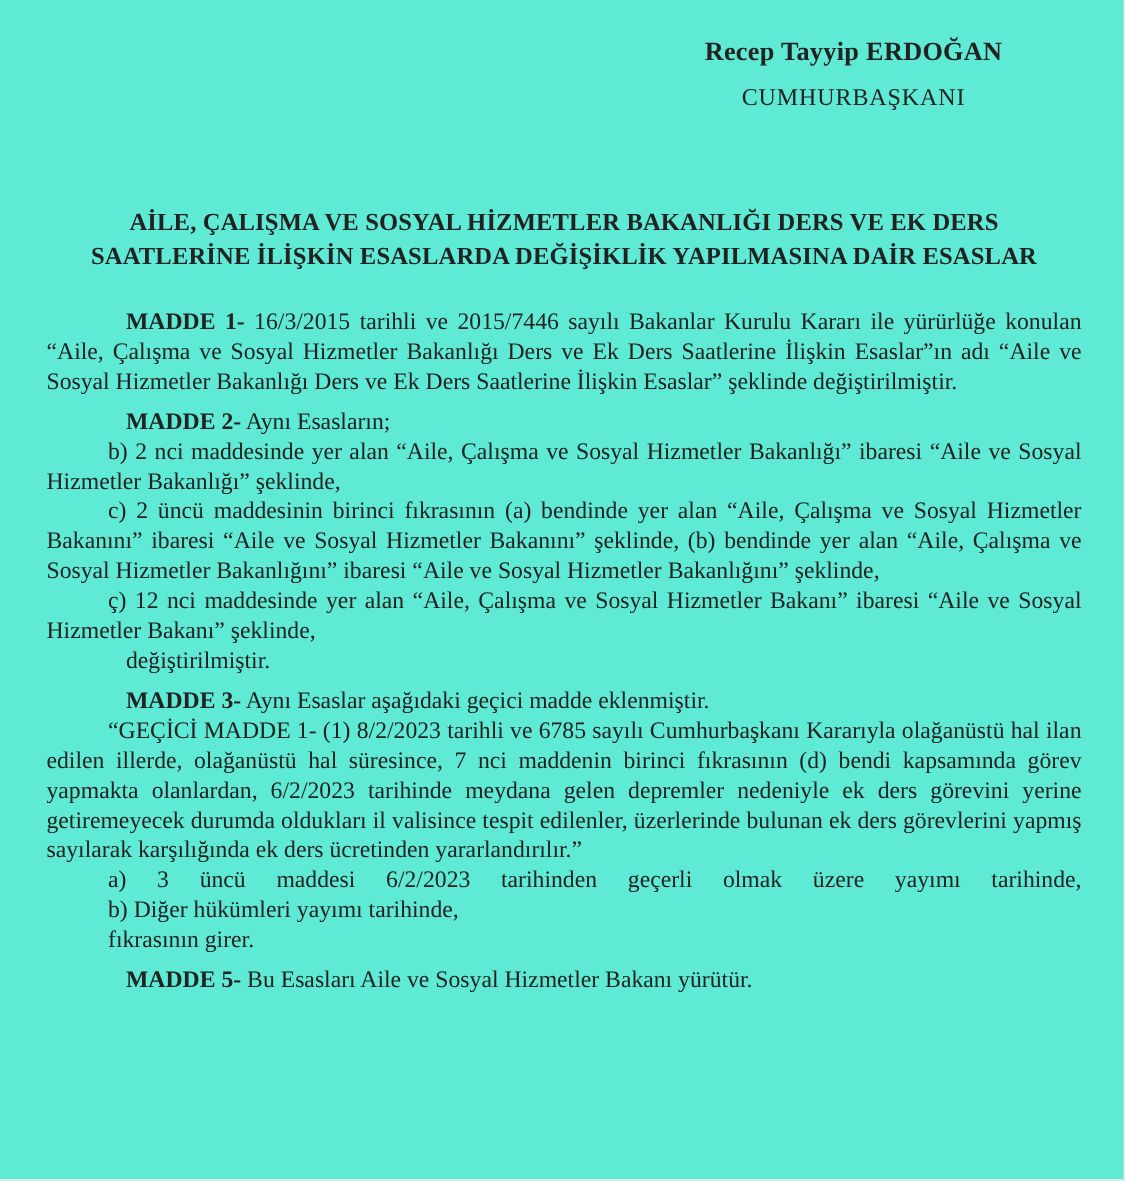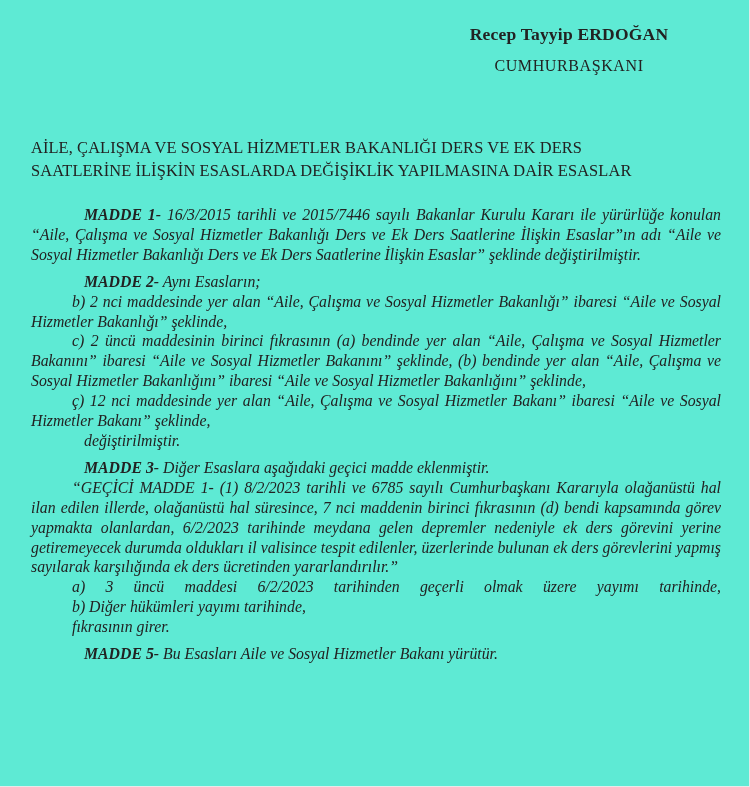--- a/index.html
+++ b/index.html
@@ -34,31 +34,30 @@
   }
   .sig-title {
     margin-top: 12px;
     font-size: 16px;
     letter-spacing: 0.6px;
     line-height: 19px;
   }
   
   .doc-title {
     margin: 62px 0 0 0;
-    text-align: left;
+    text-align: center;
     font-size: 16.4px;
-    font-weight: normal;
+    font-weight: bold;
     line-height: 22.5px;
     letter-spacing: 0.1px;
   }
   .doc-title .t-line { display: block; }
   
   .doc-body {
     margin-top: 23px;
-    font-style: italic;
   }
   .doc-body p {
     margin: 0;
     font-size: 15.8px;
     line-height: 19.9px;
     text-align: justify;
   }
   .lead { font-weight: bold; }
   .ind-lg { text-indent: 53px; }
   .ind-sm { text-indent: 41px; }
@@ -88,21 +87,21 @@
 
 
     <p class="ind-sm"><span>b) 2 nci maddesinde yer alan “Aile, Çalışma ve Sosyal Hizmetler Bakanlığı” ibaresi “Aile ve Sosyal Hizmetler Bakanlığı” şeklinde,</span></p>
 
     <p class="ind-sm"><span>c) 2 üncü maddesinin birinci fıkrasının (a) bendinde yer alan “Aile, Çalışma ve Sosyal Hizmetler Bakanını” ibaresi “Aile ve Sosyal Hizmetler Bakanını” şeklinde, (b) bendinde yer alan “Aile, Çalışma ve Sosyal Hizmetler Bakanlığını” ibaresi “Aile ve Sosyal Hizmetler Bakanlığını” şeklinde,</span></p>
 
     <p class="ind-sm"><span>ç) 12 nci maddesinde yer alan “Aile, Çalışma ve Sosyal Hizmetler Bakanı” ibaresi “Aile ve Sosyal Hizmetler Bakanı” şeklinde,</span></p>
 
     <p class="ind-lg"><span>değiştirilmiştir.</span></p>
 
-    <p class="ind-lg p-madde"><span class="lead">MADDE 3-</span><span> Diğer Esaslara aşağıdaki geçici madde eklenmiştir.</span></p>
+    <p class="ind-lg p-madde"><span class="lead">MADDE 3-</span><span> Aynı Esaslar aşağıdaki geçici madde eklenmiştir.</span></p>
 
     <p class="ind-sm"><span>“GEÇİCİ MADDE 1- (1) 8/2/2023 tarihli ve 6785 sayılı Cumhurbaşkanı Kararıyla olağanüstü hal ilan edilen illerde, olağanüstü hal süresince, 7 nci maddenin birinci fıkrasının (d) bendi kapsamında görev yapmakta olanlardan, 6/2/2023 tarihinde meydana gelen depremler nedeniyle ek ders görevini yerine getiremeyecek durumda oldukları il valisince tespit edilenler, üzerlerinde bulunan ek ders görevlerini yapmış sayılarak karşılığında ek ders ücretinden yararlandırılır.”</span></p>
 
 
     <p class="ind-sm stretch"><span>a) 3 üncü maddesi 6/2/2023 tarihinden geçerli olmak üzere yayımı tarihinde,</span></p>
 
     <p class="ind-sm"><span>b) Diğer hükümleri yayımı tarihinde,</span></p>
 
     <p class="ind-sm"><span>fıkrasının girer.</span></p>
 

